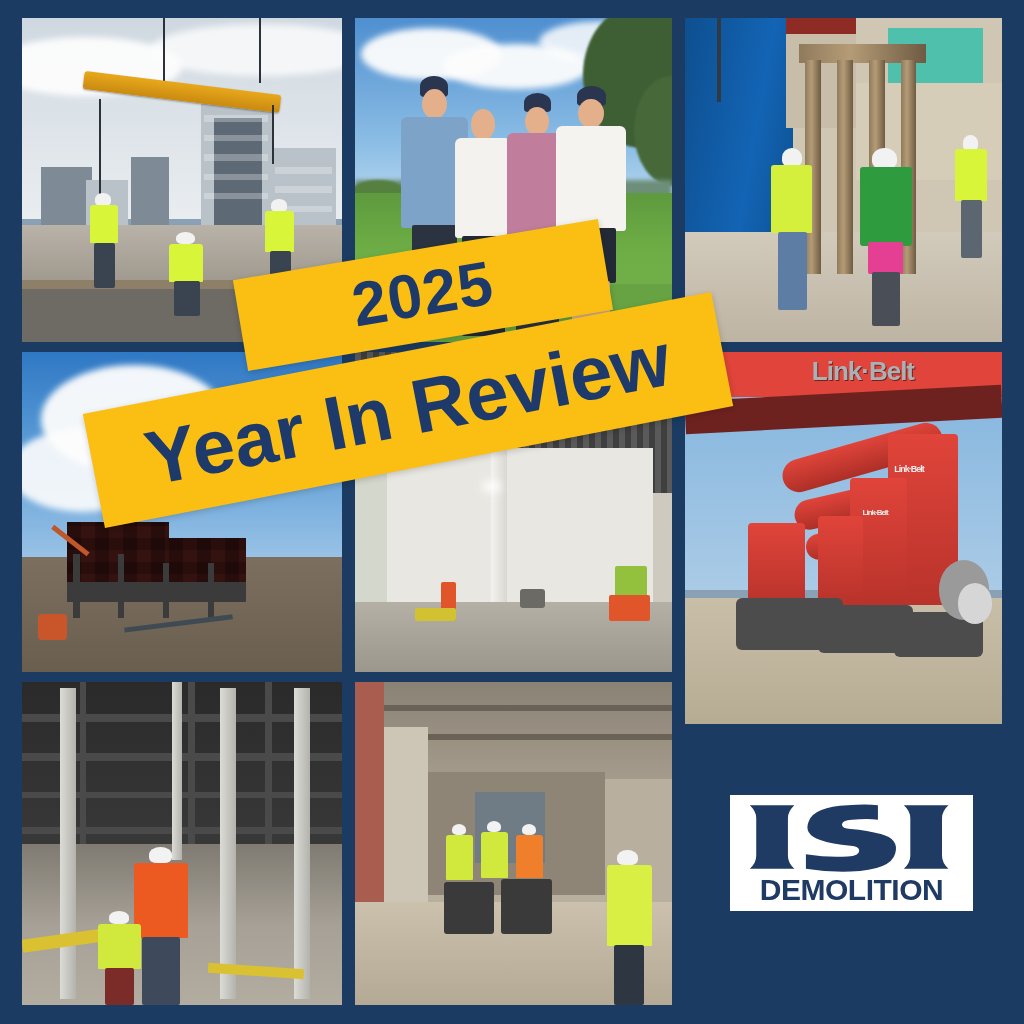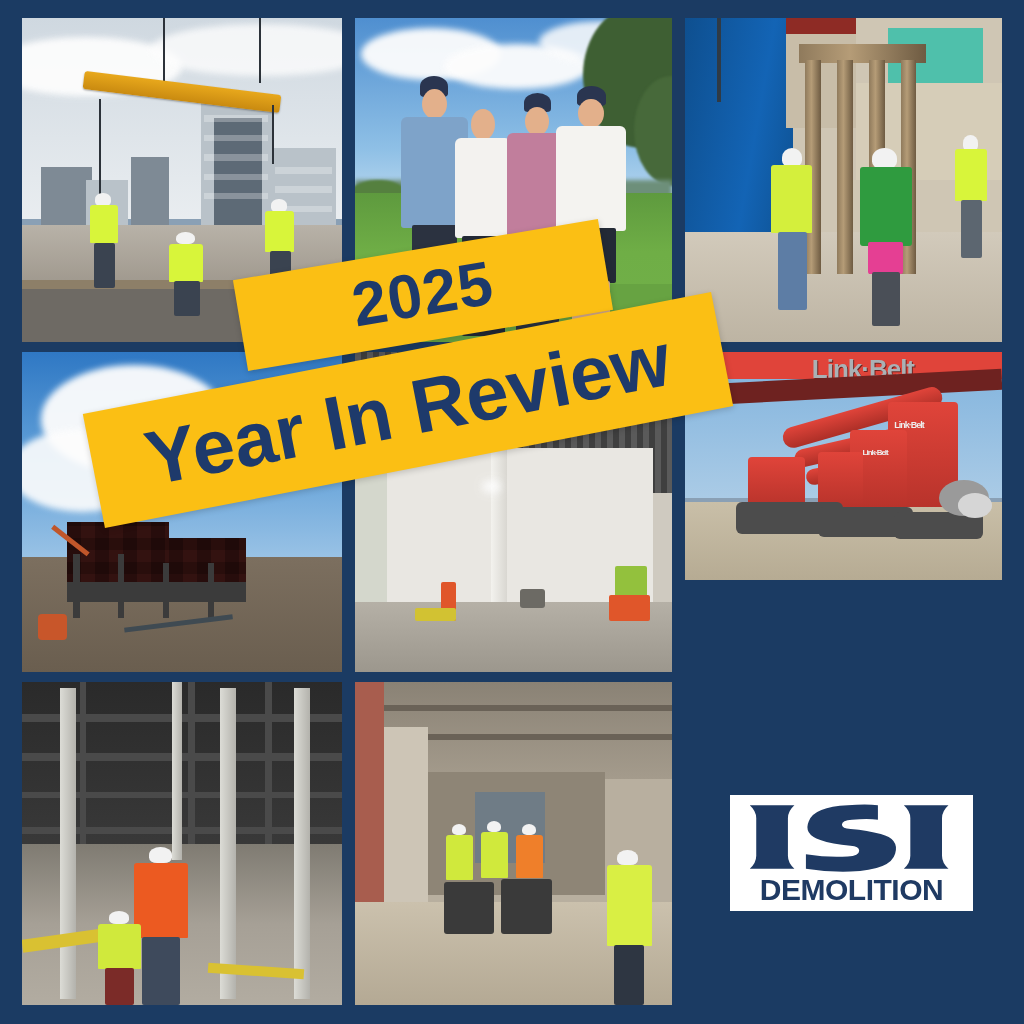--- a/index.html
+++ b/index.html
@@ -275,21 +275,21 @@
       <div class="floorc" style="height:22%;"></div>
       <div class="liftg" style="left:82%;top:67%;width:10%;height:12%;"></div>
       <div class="lift" style="left:80%;top:76%;width:13%;height:8%;"></div>
       <div class="lift" style="left:27%;top:72%;width:5%;height:12%;"></div>
       <div class="liftg" style="left:19%;top:80%;width:13%;height:4%;background:#d2c232;"></div>
       <div class="bin" style="left:52%;top:74%;width:8%;height:6%;background:#6c6a64;"></div>
       <div class="cloud" style="left:40%;top:40%;width:6%;height:4%;filter:blur(4px);"></div>
     </div>
   </div>
 
-  <div class="photo" id="p6" style="left:685px;top:352px;width:317px;height:228px;text-decoration:underline;">
+  <div class="photo" id="p6" style="left:685px;top:352px;width:317px;height:372px;text-decoration:underline;">
     <div class="ph-inner">
       <div class="sky" style="height:64%;"></div>
       <div class="lbbar" style="height:12%;"></div>
       <div class="lbtext" style="left:40%;top:1%;font-size:26px;">Link·Belt</div>
       <div class="darkband" style="top:11%;height:9%;transform:rotate(-3deg);"></div>
       <div class="lot" style="height:34%;"></div>
 
       <div class="boomarm" style="left:30%;top:24%;width:52%;height:9%;transform:rotate(-16deg);"></div>
       <div class="boomarm" style="left:34%;top:36%;width:48%;height:8%;transform:rotate(-13deg);"></div>
       <div class="boomarm" style="left:38%;top:46%;width:44%;height:7%;transform:rotate(-11deg);"></div>

